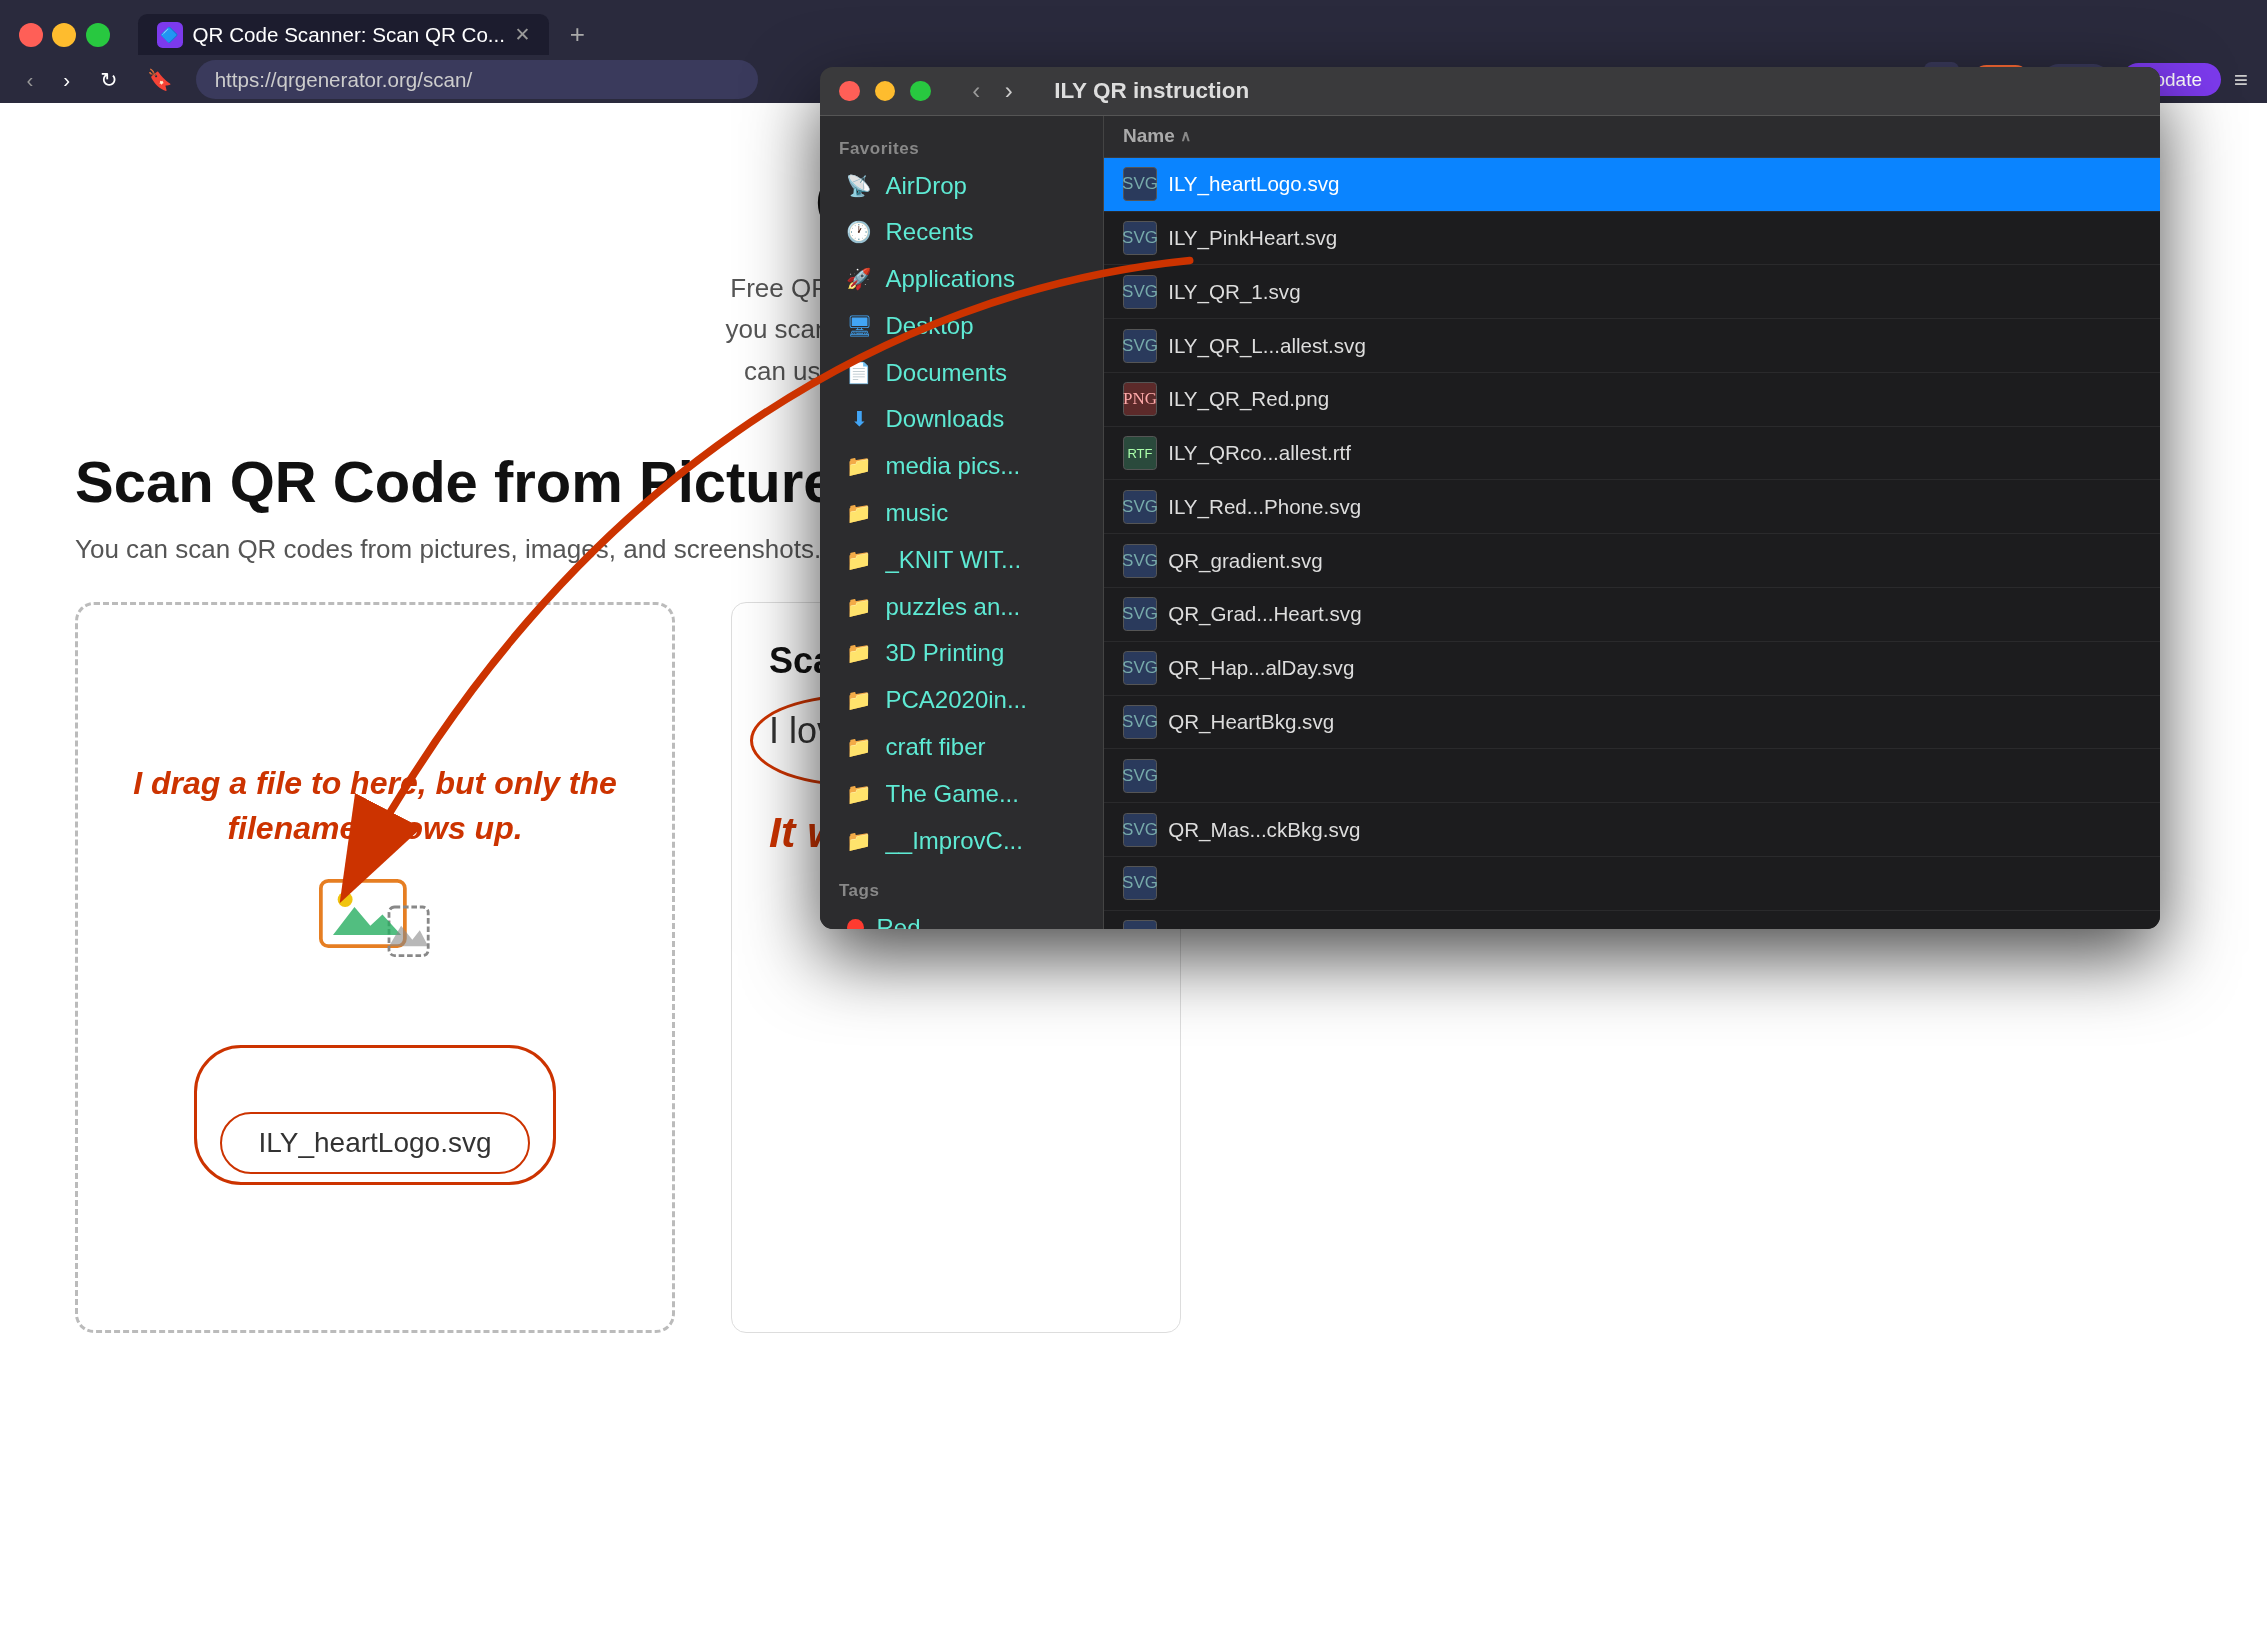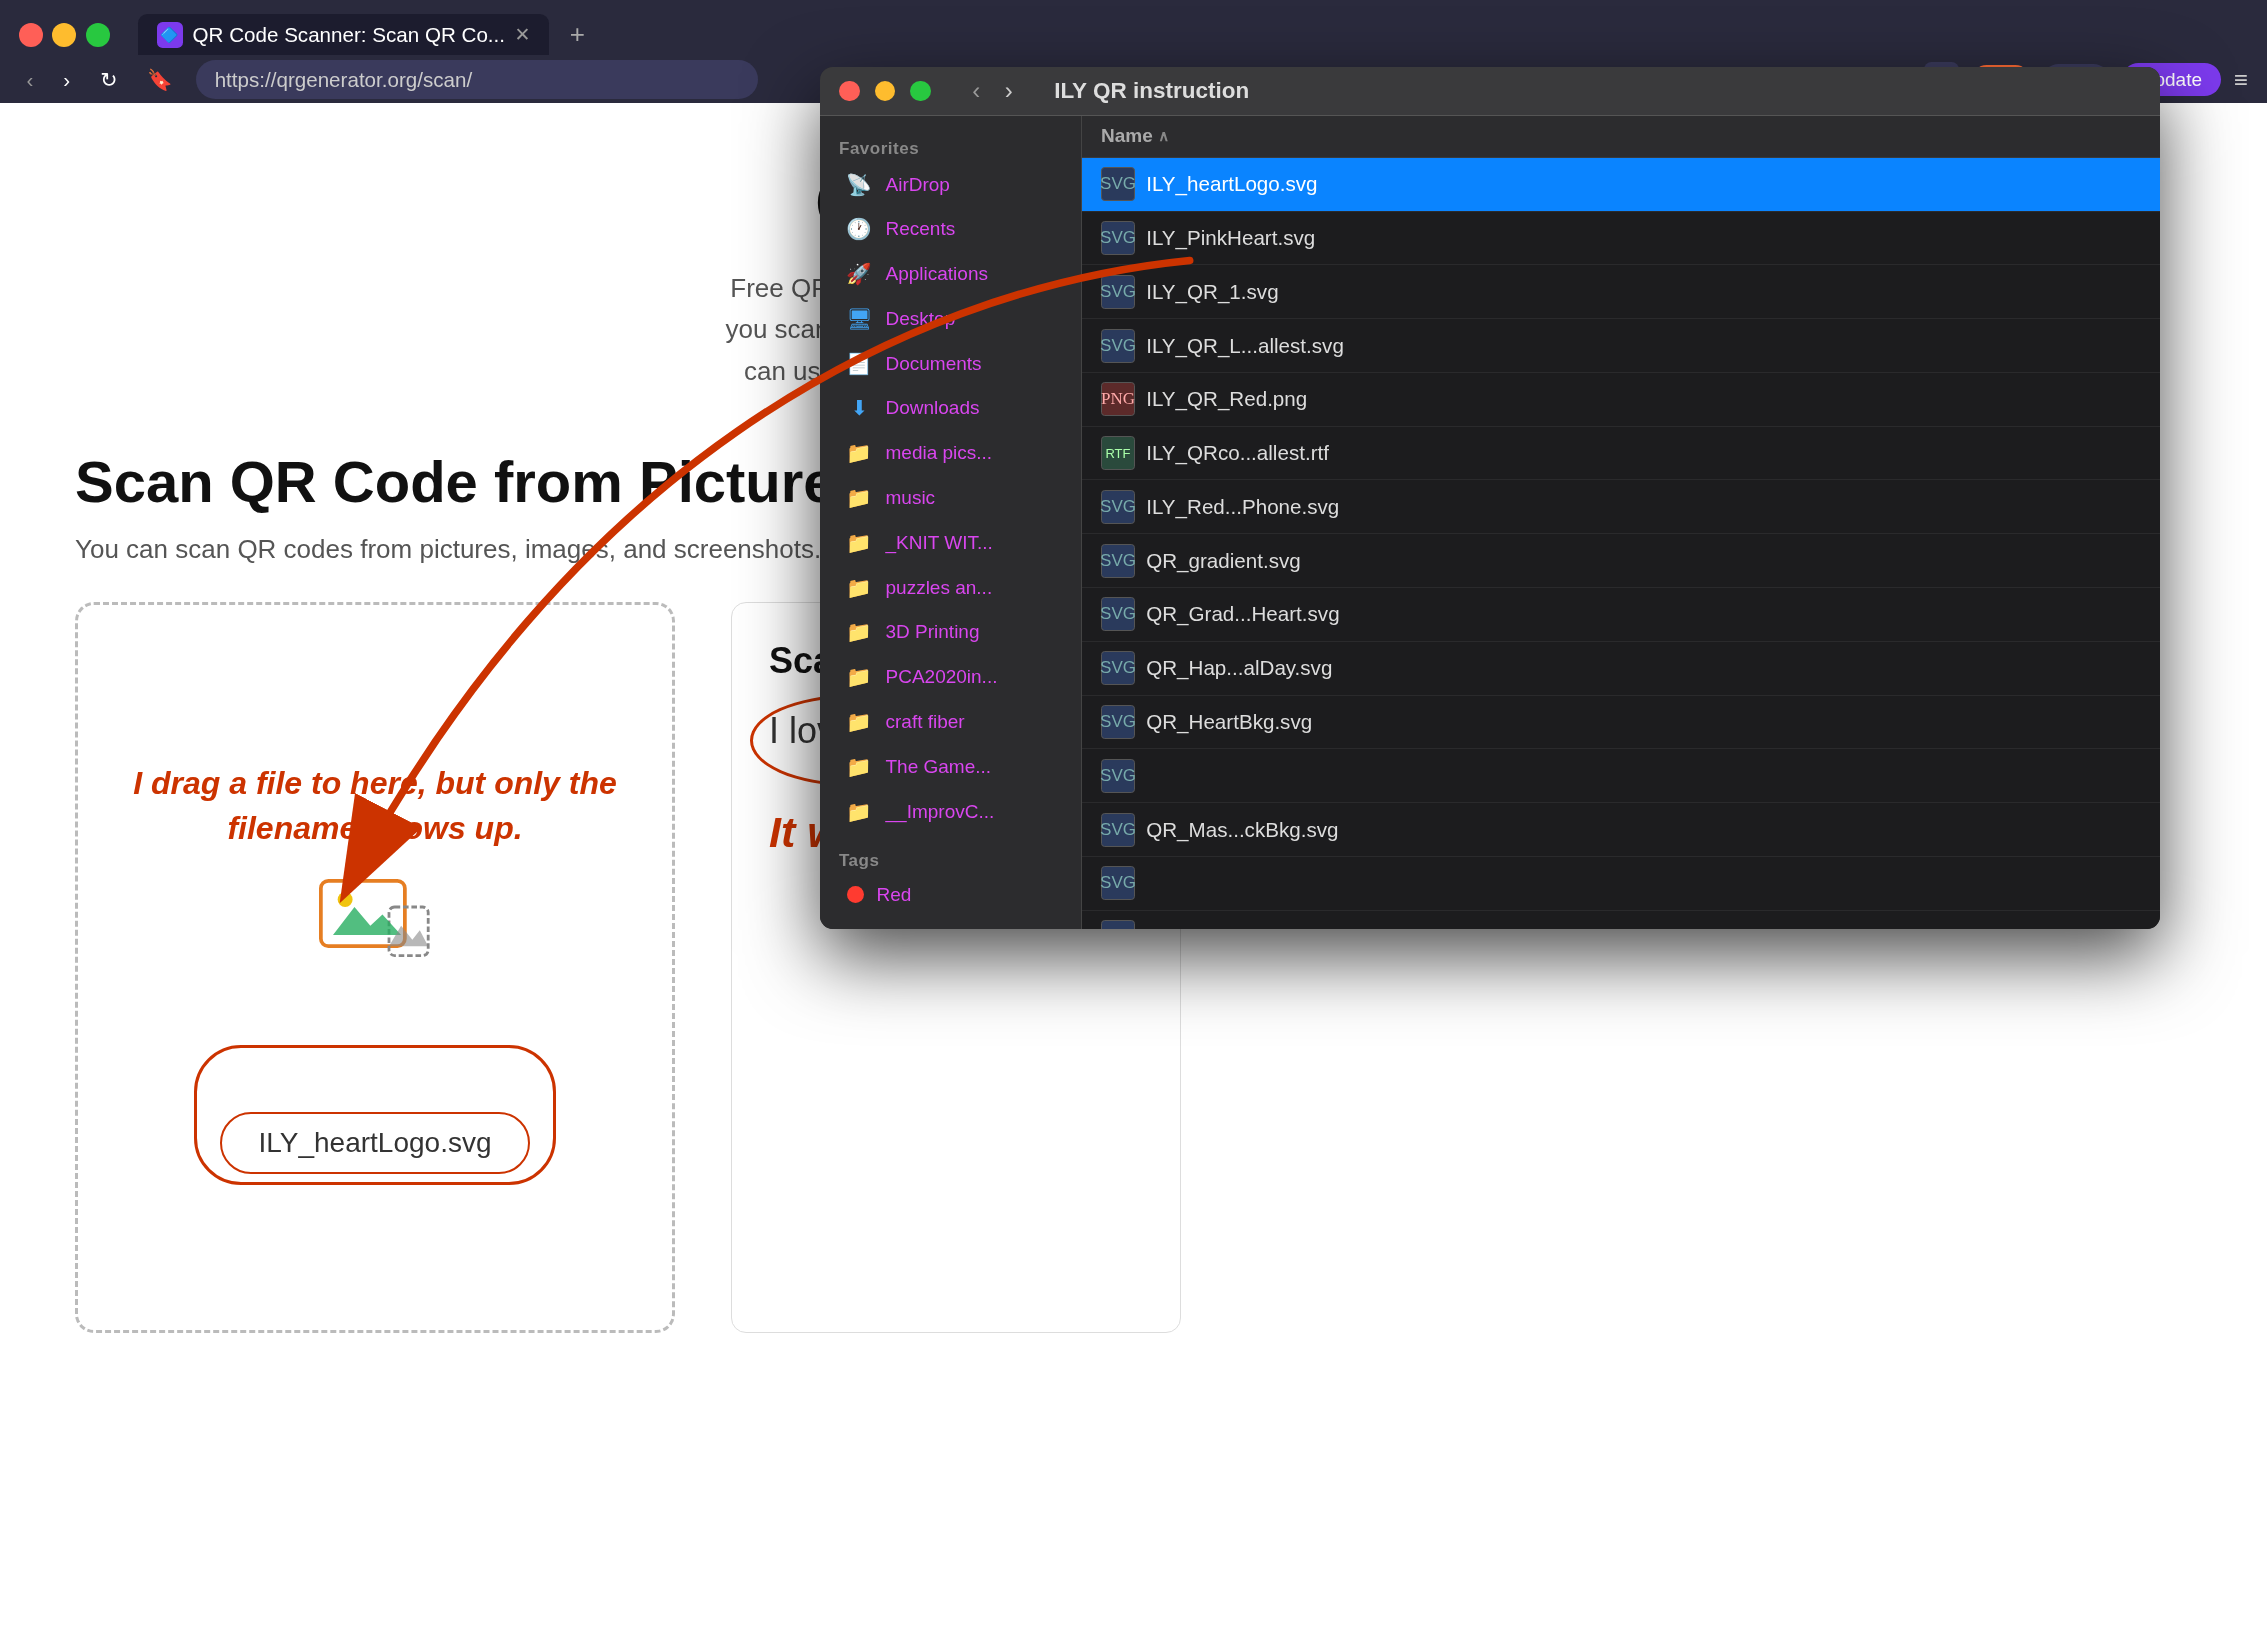--- a/index.html
+++ b/index.html
@@ -289,21 +289,21 @@
     }
 
     .finder-body {
       display: flex;
       flex: 1;
       overflow: hidden;
     }
 
     
     .finder-sidebar {
-      width: 262px;
+      width: 284px;
       background: #2c2c2e;
       border-right: 0.9px solid #444;
       overflow-y: auto;
       padding: 15px 0;
     }
     .sidebar-section-label {
       font-size: 17px;
       font-weight: 600;
       color: #888;
       padding: 7.5px 19px 3.7px;
@@ -321,22 +321,22 @@
     }
     .sidebar-item-icon {
       width: 26px;
       height: 26px;
       display: flex;
       align-items: center;
       justify-content: center;
       font-size: 20.6px;
     }
     .sidebar-item-label {
-      font-size: 19px;
-      color: #d946ef;
+      font-size: 24px;
+      color: #5eead4;
     }
 
     
     .tag-dot {
       width: 17px;
       height: 17px;
       border-radius: 50%;
       flex-shrink: 0;
     }
 

